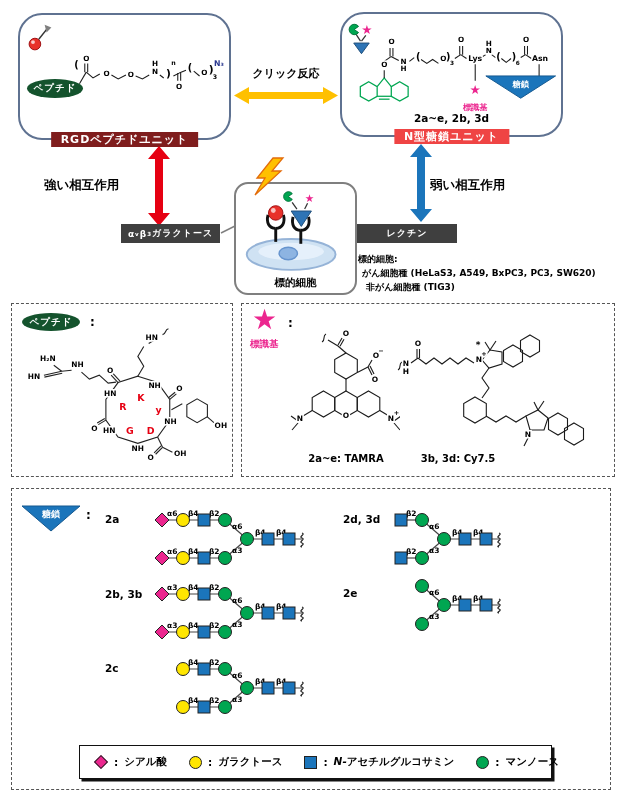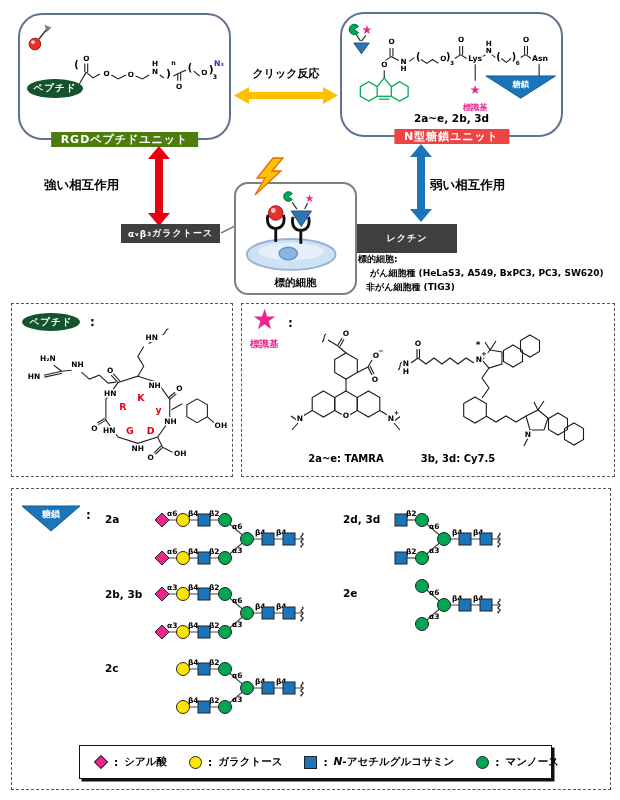--- a/index.html
+++ b/index.html
@@ -6,21 +6,21 @@
   html,body{background:#fff}
   body{width:620px;height:800px;font-family:"DejaVu Sans",sans-serif;position:relative;overflow:hidden}
   .canvas{position:absolute;left:0;top:0;width:620px;height:800px;background:#fff}
   .abs{position:absolute}
   svg text{font-family:"DejaVu Sans",sans-serif}
   .halo{paint-order:stroke;stroke:#fff;stroke-width:3px}
   .unit-box{position:absolute;border:2.2px solid #5f7291;border-radius:24px;background:#fff}
   .fill-svg{position:absolute;left:0;top:0;width:100%;height:100%}
   .ribbon{position:absolute;left:50%;transform:translateX(-50%);bottom:-9px;color:#fff;font-weight:bold;
           font-size:11px;line-height:15px;padding:0 10px;white-space:nowrap;letter-spacing:1px}
-  .ribbon.red{background:#4d7c0f}
+  .ribbon.red{background:#7f1d1d}
   .ribbon.blue{background:#ef4444}
   .pep-ellipse{position:absolute;background:#14532d;color:#fff;font-weight:bold;font-size:9.5px;
                border-radius:50%;display:flex;align-items:center;justify-content:center;letter-spacing:1px}
   .compound{position:absolute;font-weight:bold;font-size:10.5px;text-align:center;color:#000;white-space:nowrap}
   .jp{position:absolute;font-weight:bold;color:#000;white-space:nowrap}
   .dark-label{position:absolute;background:#3f3f3f;color:#fff;font-weight:bold;font-size:9px;
               display:flex;align-items:center;justify-content:center;letter-spacing:1px}
   .dashed-box{position:absolute;border:1.6px dashed #555;background:#fff}
   .note{position:absolute;font-size:9px;font-weight:bold;line-height:14px;color:#000;white-space:nowrap}
   .sub{font-size:0.62em;vertical-align:-0.28em}
@@ -171,21 +171,21 @@
     <polygon points="11,0 22,13 15,13 15,65 22,65 11,78 0,65 7,65 7,13 0,13" fill="#1b75bb"></polygon>
   </svg>
 
   <div class="dark-label" style="left:121px;top:224px;width:99px;height:19px">
     <span>α</span>
       <span class="sub">v</span>
       <span>β</span>
       <span class="sub">3</span>
       <span> ガラクトース</span>
   </div>
-  <div class="dark-label" style="left:357px;top:224px;width:100px;height:29px">レクチン</div>
+  <div class="dark-label" style="left:357px;top:224px;width:100px;height:19px">レクチン</div>
 
   <div class="abs" style="left:234px;top:182px;width:123px;height:113px;border:2.5px solid #7f7f7f;border-radius:14px;background:#fff;z-index:2">
     <svg class="fill-svg" viewBox="0 0 123 113">
       <ellipse cx="57" cy="73" rx="46" ry="16" fill="#cfe2f3" stroke="#95b3d7" stroke-width="2"></ellipse>
       <ellipse cx="57" cy="70" rx="34" ry="9" fill="#e9f2fb" opacity="0.85"></ellipse>
       <ellipse cx="54" cy="72" rx="9.5" ry="6.5" fill="#8db4e2" stroke="#6694ce" stroke-width="1.5"></ellipse>
       <g stroke="#111" stroke-width="3" fill="none">
         <path d="M41,60 V46"></path>
         <path d="M41,46 C34,46 31,40 33,32"></path>
         <path d="M41,46 C48,46 51,40 49,32"></path>
@@ -204,21 +204,21 @@
       <text x="76" y="19" font-size="11" fill="#ec268f" text-anchor="middle">★</text>
     </svg>
     <div class="jp" style="left:0;right:0;bottom:3px;text-align:center;font-size:10.5px;position:absolute">標的細胞</div>
   </div>
   <svg class="abs" style="left:252px;top:157px;width:34px;height:40px;z-index:3">
     <path d="M21,1 L5,21 L13,21 L3,38 L29,14 L20,14 L31,1 Z" fill="#ffc000" stroke="#e36c0a" stroke-width="1.3"></path>
   </svg>
 
   <div class="note" style="left:358px;top:252px">
     <div>標的細胞:</div>
-    <div style="padding-left:12px">がん細胞種 (HeLaS3, A549, BxPC3, PC3, SW620)</div>
+    <div style="padding-left:4px">がん細胞種 (HeLaS3, A549, BxPC3, PC3, SW620)</div>
     <div style="padding-left:8px">非がん細胞種 (TIG3)</div>
   </div>
 
   <div class="dashed-box" style="left:11px;top:303px;width:222px;height:174px">
     <svg class="fill-svg" viewBox="0 0 222 174">
       <g stroke="#222" stroke-width="1.1" fill="none">
         <polygon points="127,73 147,79.5 159.3,96.5 159.3,117.5 147,134.5 127,141 107,134.5 94.7,117.5 94.7,96.5 107,79.5"></polygon>
         <path d="M107,79.5 L100,72"></path>
           <path d="M109,78 L102,70.5"></path>
         <path d="M159.3,96.5 L166,91"></path>

